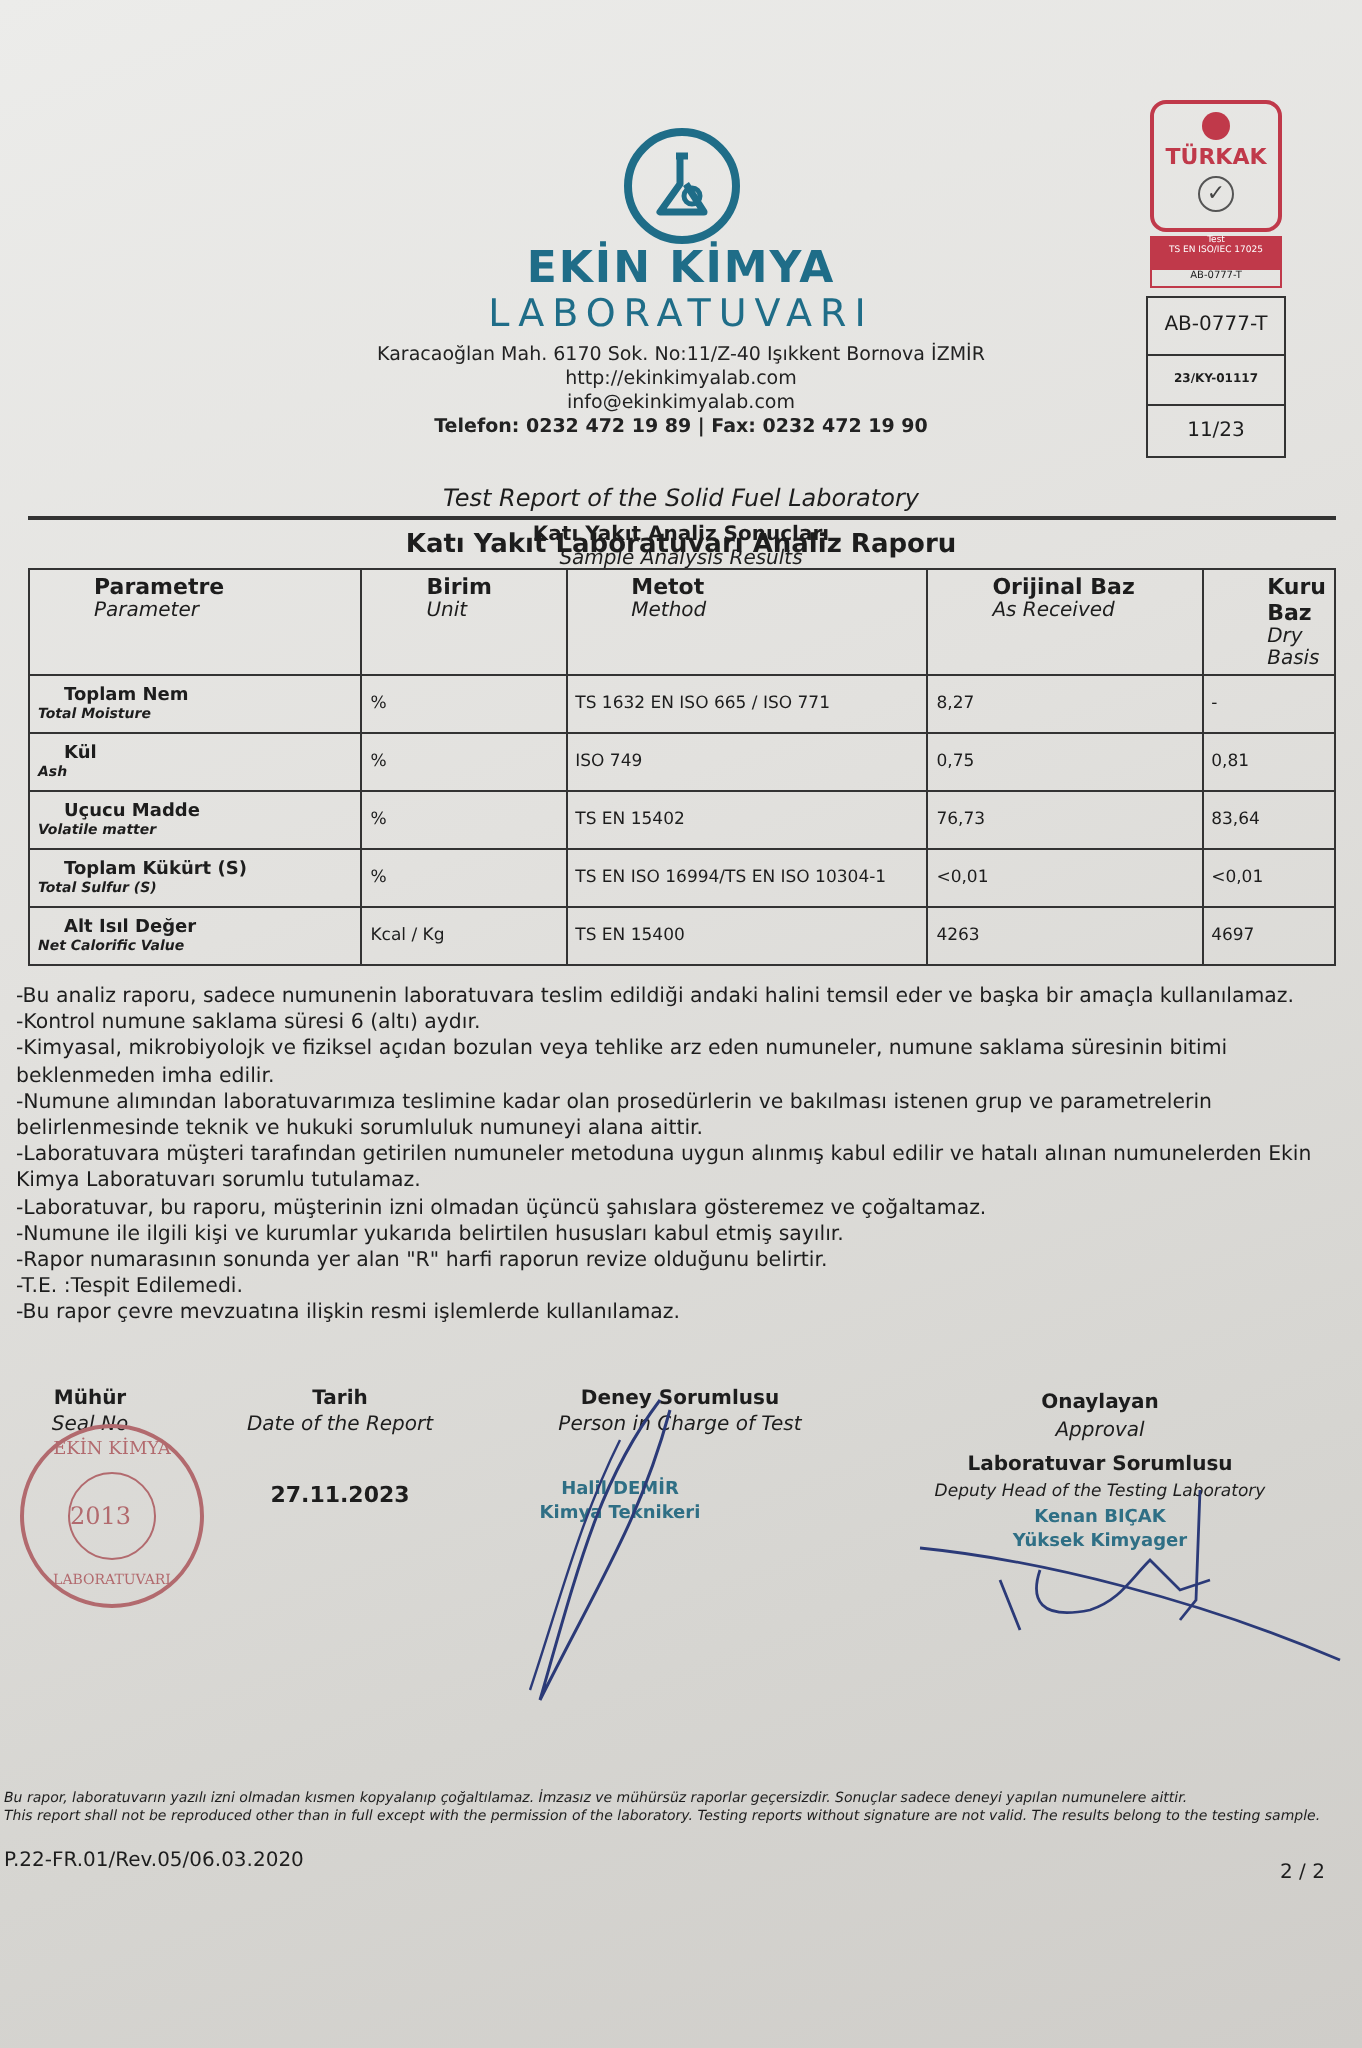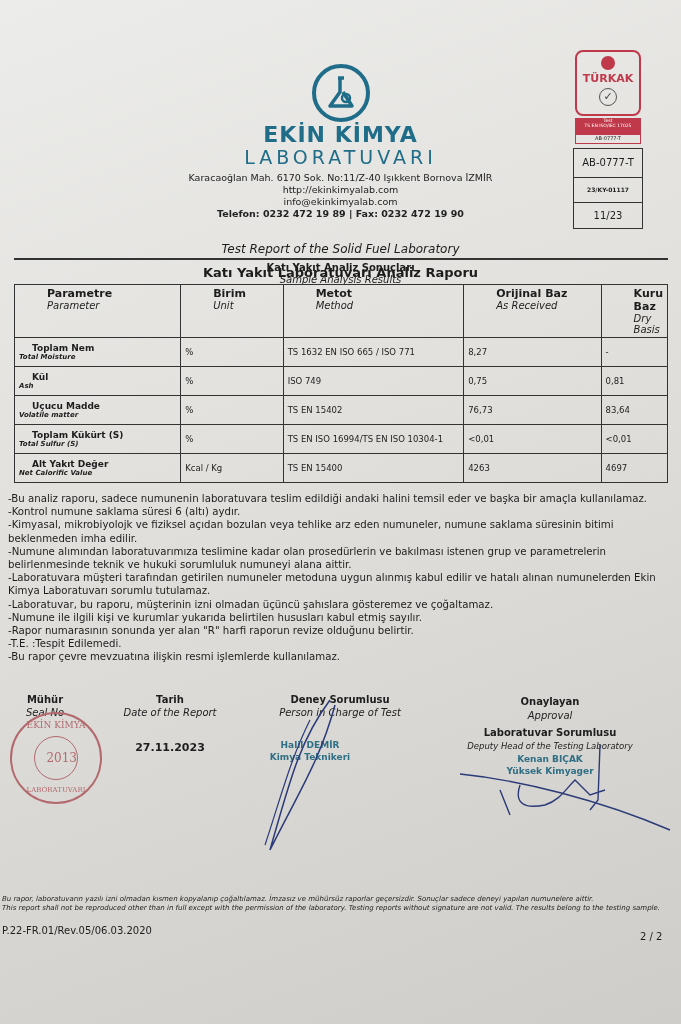--- a/index.html
+++ b/index.html
@@ -47,21 +47,21 @@
   
   .sig-l { font-size:10px; font-weight:bold; }
   .sig-i { font-size:10px; font-style:italic; }
   .blue { color:#2f6f85; font-weight:bold; font-size:9px; }
   .stamp {
     left:10px; top:712px; width:92px; height:92px; border:2px solid #b26a6e; border-radius:50%; box-sizing:border-box;
     color:#b26a6e;
   }
   .stamp-inner {
     position:absolute; left:22px; top:22px; width:44px; height:44px; border:1.5px solid #b26a6e; border-radius:50%; box-sizing:border-box;
-    text-align:right; line-height:42px; font-size:12px; font-family:"DejaVu Serif", serif;
+    text-align:left; line-height:42px; font-size:12px; font-family:"DejaVu Serif", serif;
   }
   .foot { left:2px; font-size:7px; font-style:italic; }
 </style>
 </head>
 <body>
 
 <div class="abs logo-circle">
   <svg width="50" height="50" viewBox="0 0 50 50" style="position:absolute;left:0;top:0">
     <path d="M22 10 L28 10 M24 10 L24 24 L14 38 L36 38 L27 24" fill="none" stroke="#1f6d88" stroke-width="3.5" stroke-linejoin="round"></path>
     <circle cx="30" cy="30" r="4" fill="none" stroke="#1f6d88" stroke-width="2.5"></circle>
@@ -153,21 +153,21 @@
           <div class="p-tr">Toplam Kükürt (S)</div>
           <div class="p-en">Total Sulfur (S)</div>
         </td>
     <td>%</td>
     <td>TS EN ISO 16994/TS EN ISO 10304-1</td>
     <td>&lt;0,01</td>
     <td>&lt;0,01</td>
   </tr>
   <tr>
     <td>
-          <div class="p-tr">Alt Yakıt Değer</div>
+          <div class="p-tr">Alt Isıl Değer</div>
           <div class="p-en">Net Calorific Value</div>
         </td>
     <td>Kcal / Kg</td>
     <td>TS EN 15400</td>
     <td>4263</td>
     <td>4697</td>
   </tr>
 </tbody>
   </table>
 

